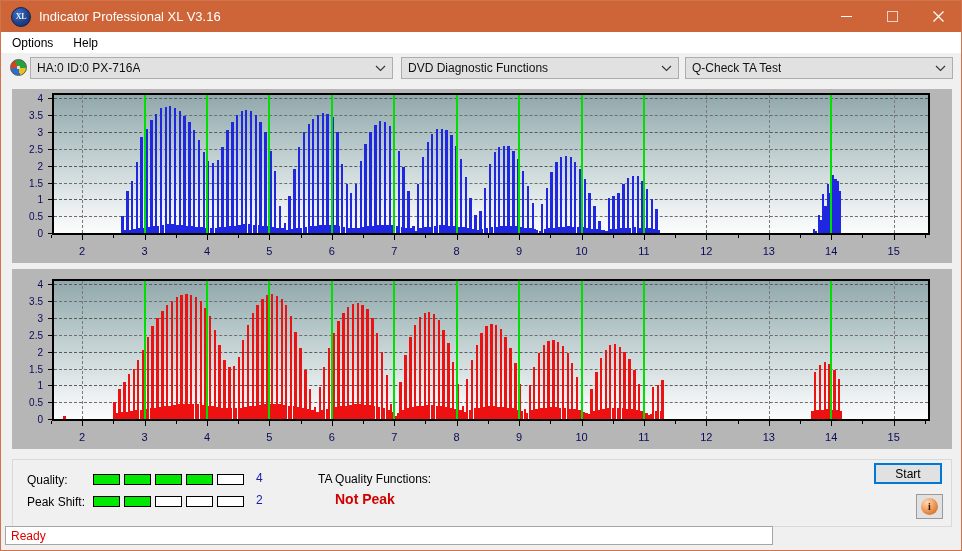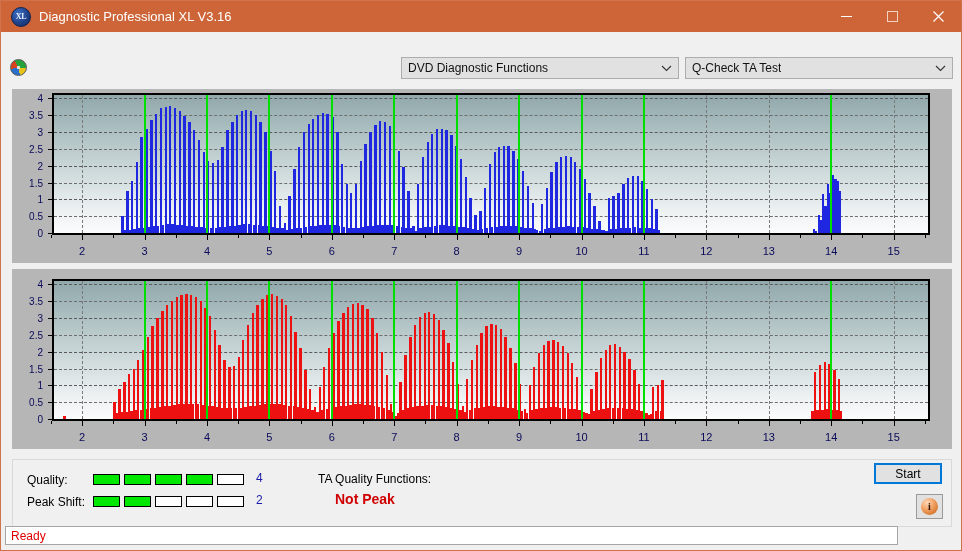--- a/index.html
+++ b/index.html
@@ -144,57 +144,69 @@
   .info-ball{
     width:17px;height:17px;border-radius:50%;
     background:radial-gradient(circle at 35% 28%,#ffd9b8 0%,#f2a366 40%,#d97a33 75%,#b45e20 100%);
     display:flex;align-items:center;justify-content:center;
     font-size:10px;font-weight:bold;color:#2a1400;
     font-family:"Liberation Serif","DejaVu Serif",serif;
   }
 
   
   .statusbar{
-    position:absolute;left:4px;bottom:5px;width:893px;height:19px;
+    position:absolute;left:4px;bottom:5px;width:768px;height:19px;
     box-sizing:border-box;background:#ffffff;border:1px solid #a6a6a6;
     display:flex;align-items:center;text-align:center;
   }
   .status-text{font-size:12px;color:#e00000;padding-left:5px;}
 </style>
 </head>
 <body>
 
 <div id="app">
 
   <div class="titlebar">
     <div class="app-icon">XL</div>
-    <div class="title-text">Diagnostic Professional XL V3.16</div>
+    <div class="title-text">Indicator Professional XL V3.16</div>
     <div class="winbtns">
       <div class="winbtn">
         <svg width="11" height="11" viewBox="0 0 11 11">
             <rect x="0" y="5" width="11" height="1" fill="#fff"></rect>
           </svg>
       </div>
       <div class="winbtn">
         <svg width="11" height="11" viewBox="0 0 11 11">
             <rect x="0.5" y="0.5" width="10" height="10" fill="none" stroke="#f3d2c2" stroke-width="1"></rect>
           </svg>
       </div>
       <div class="winbtn">
         <svg width="11" height="11" viewBox="0 0 11 11">
             <path d="M0.5 0.5 L10.5 10.5 M10.5 0.5 L0.5 10.5" stroke="#fff" stroke-width="1.2"></path>
           </svg>
       </div>
     </div>
   </div>
 
+  <div class="menubar">
+    <div class="menu-item">Options</div>
+    <div class="menu-item">Help</div>
+  </div>
 
   <div class="toolbar">
     <div class="drive-icon"></div>
 
+    <div class="combo" id="combo-drive">
+      <span class="cv">HA:0 ID:0  PX-716A</span>
+      <span class="chev">
+        <svg width="11" height="7" viewBox="0 0 11 7">
+            <path d="M1 1 L5.5 5.5 L10 1" fill="none" stroke="#333" stroke-width="1.1"></path>
+          </svg>
+      </span>
+    </div>
 
     <div class="combo" id="combo-function">
       <span class="cv">DVD Diagnostic Functions</span>
       <span class="chev">
         <svg width="11" height="7" viewBox="0 0 11 7">
             <path d="M1 1 L5.5 5.5 L10 1" fill="none" stroke="#333" stroke-width="1.1"></path>
           </svg>
       </span>
     </div>
 

